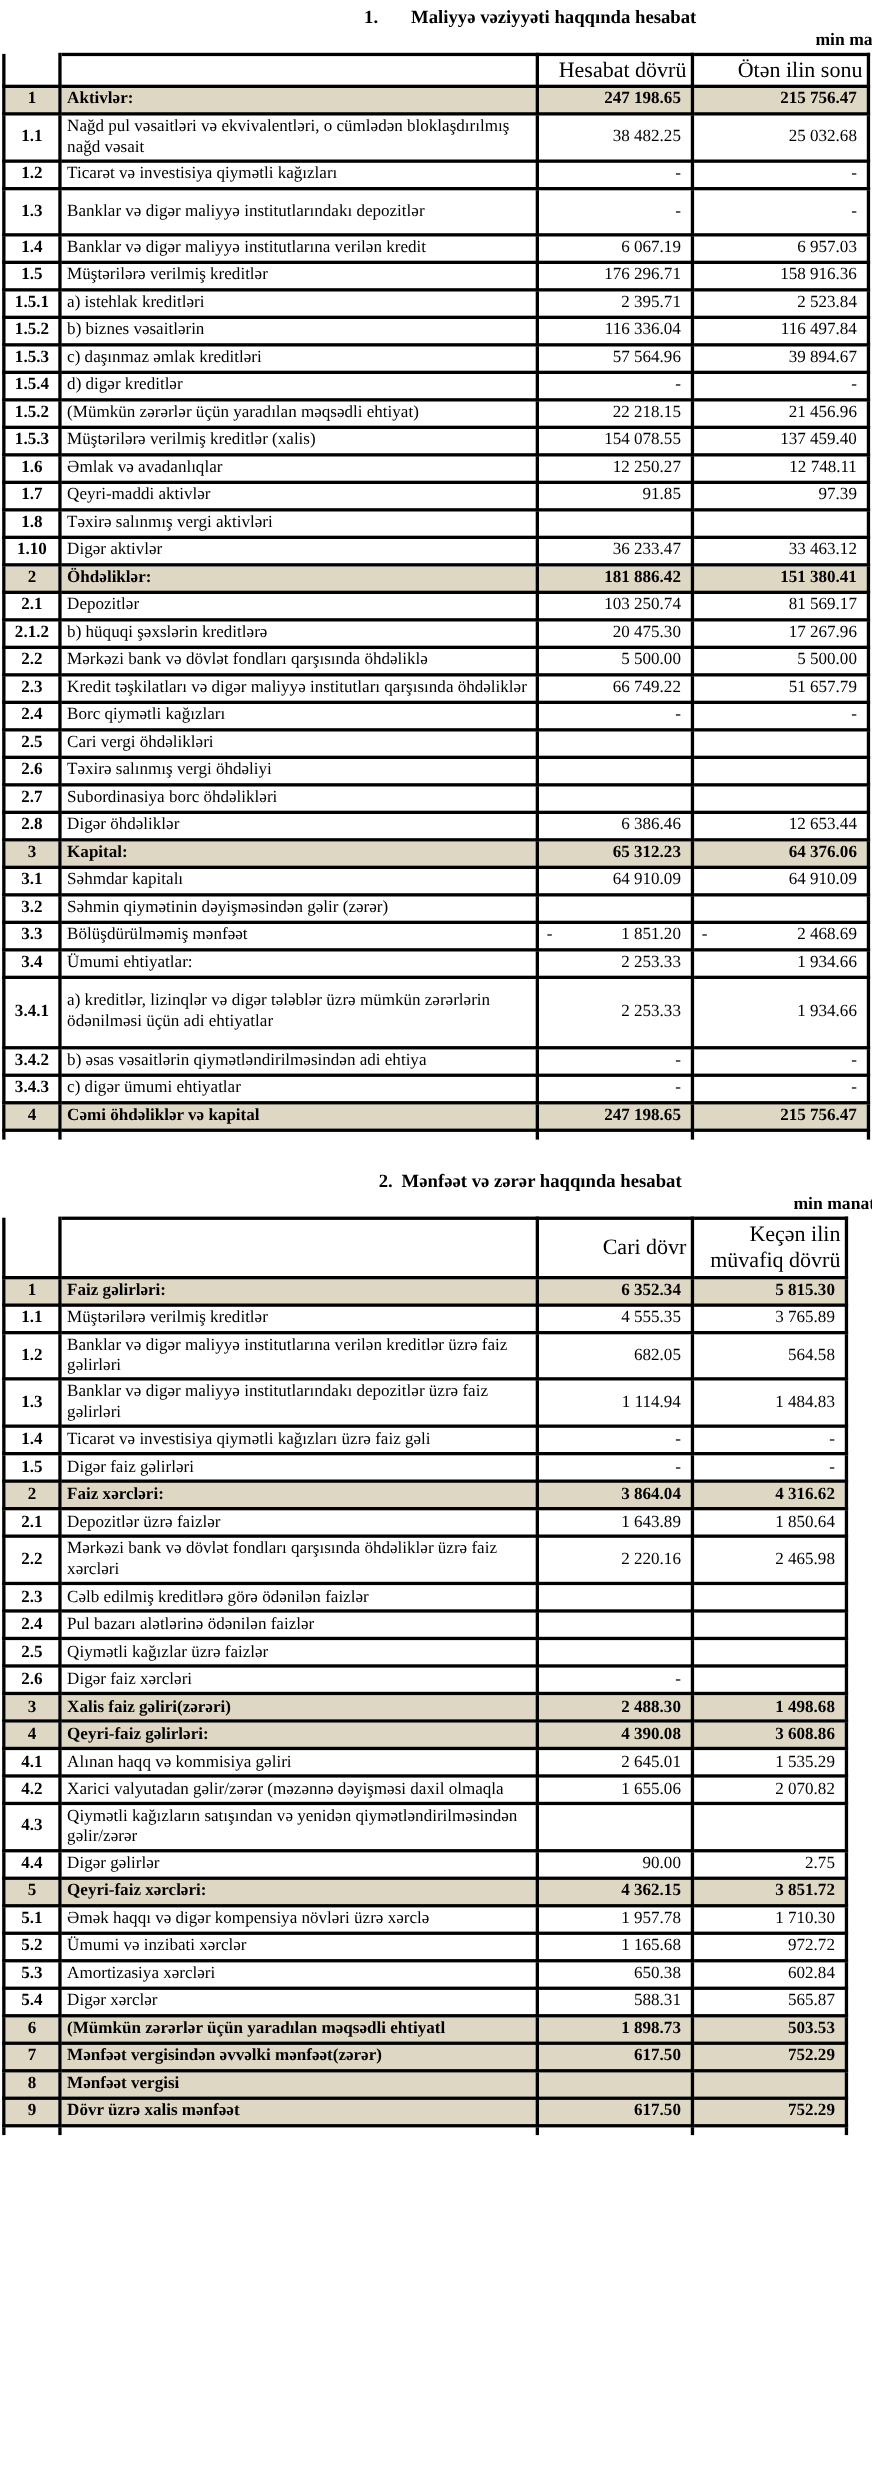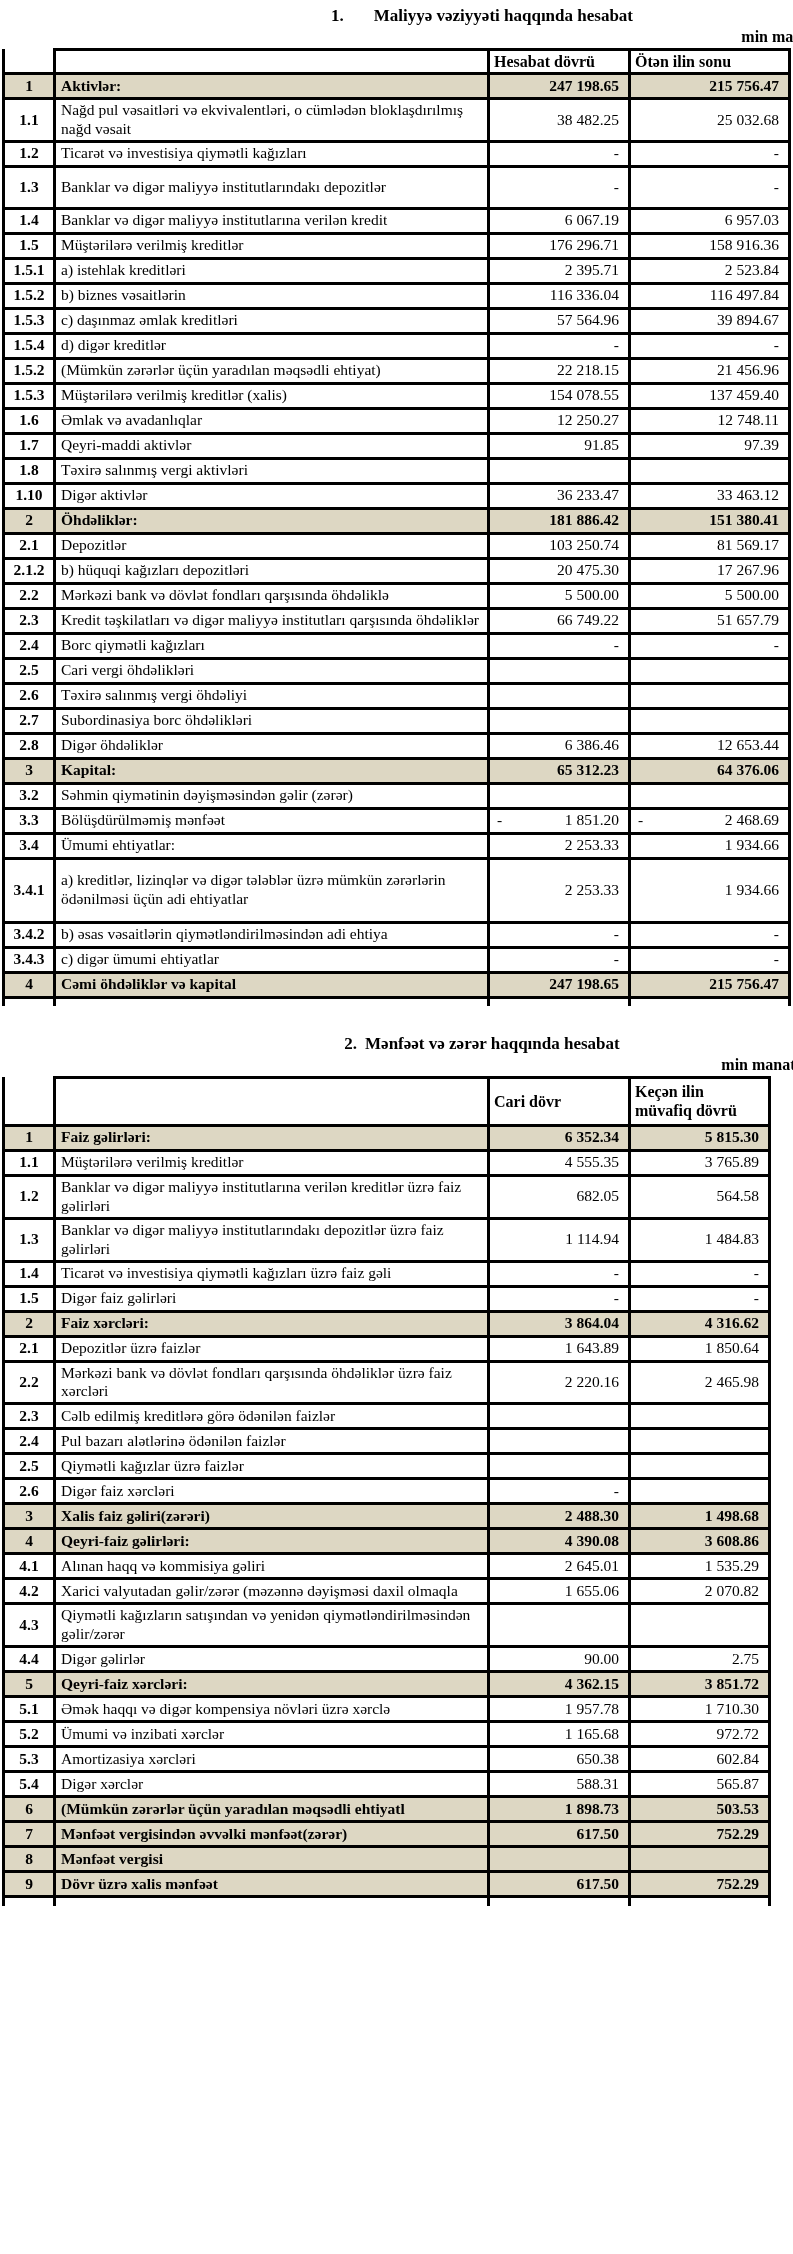--- a/index.html
+++ b/index.html
@@ -21,21 +21,21 @@
   table{border-collapse:collapse;table-layout:fixed;margin-left:2px;}
   #table1{width:786px;}
   #table2{width:766px;}
   th,td{
     border:3px solid #000;
     padding:1px 4px;
     font-size:15.5px;line-height:1.22;
     vertical-align:middle;
     overflow:hidden;
   }
-  thead th{font-weight:700;text-align:left;font-size:16px;}
+  thead th{font-weight:400;text-align:right;font-size:20px;}
   #table1 thead tr{height:22px;}
   #table2 thead tr{height:48px;margin-top:32px;}
   .no-top{border-top:none;}
   tr{height:25px;}
   tr.tall-a{height:42px;}
   tr.tall-b{height:64px;}
   td.num{font-weight:700;text-align:center;padding:1px 2px;}
   td.label{text-align:left;padding-left:5px;}
   td.label.clip{white-space:nowrap;}
   td.val{text-align:right;padding-right:9px;}
@@ -175,21 +175,21 @@
           <td class="val">151 380.41</td>
         </tr>
         <tr>
           <td class="num">2.1</td>
           <td class="label">Depozitlər</td>
           <td class="val">103 250.74</td>
           <td class="val">81 569.17</td>
         </tr>
         <tr>
           <td class="num">2.1.2</td>
-          <td class="label">b) hüquqi kağızları depozitləri</td>
+          <td class="label">b) hüquqi şəxslərin kreditlərə</td>
           <td class="val">20 475.30</td>
           <td class="val">17 267.96</td>
         </tr>
         <tr>
           <td class="num">2.2</td>
           <td class="label clip">Mərkəzi bank və dövlət fondları qarşısında öhdəliklə</td>
           <td class="val">5 500.00</td>
           <td class="val">5 500.00</td>
         </tr>
         <tr>
@@ -226,20 +226,26 @@
           <td class="num">2.8</td>
           <td class="label">Digər öhdəliklər</td>
           <td class="val">6 386.46</td>
           <td class="val">12 653.44</td>
         </tr>
         <tr class="shaded">
           <td class="num">3</td>
           <td class="label">Kapital:</td>
           <td class="val">65 312.23</td>
           <td class="val">64 376.06</td>
+        </tr>
+        <tr>
+          <td class="num">3.1</td>
+          <td class="label">Səhmdar kapitalı</td>
+          <td class="val">64 910.09</td>
+          <td class="val">64 910.09</td>
         </tr>
         <tr>
           <td class="num">3.2</td>
           <td class="label">Səhmin qiymətinin dəyişməsindən gəlir (zərər)</td>
           <td class="val"></td>
           <td class="val"></td>
         </tr>
         <tr>
           <td class="num">3.3</td>
           <td class="label">Bölüşdürülməmiş mənfəət</td>

